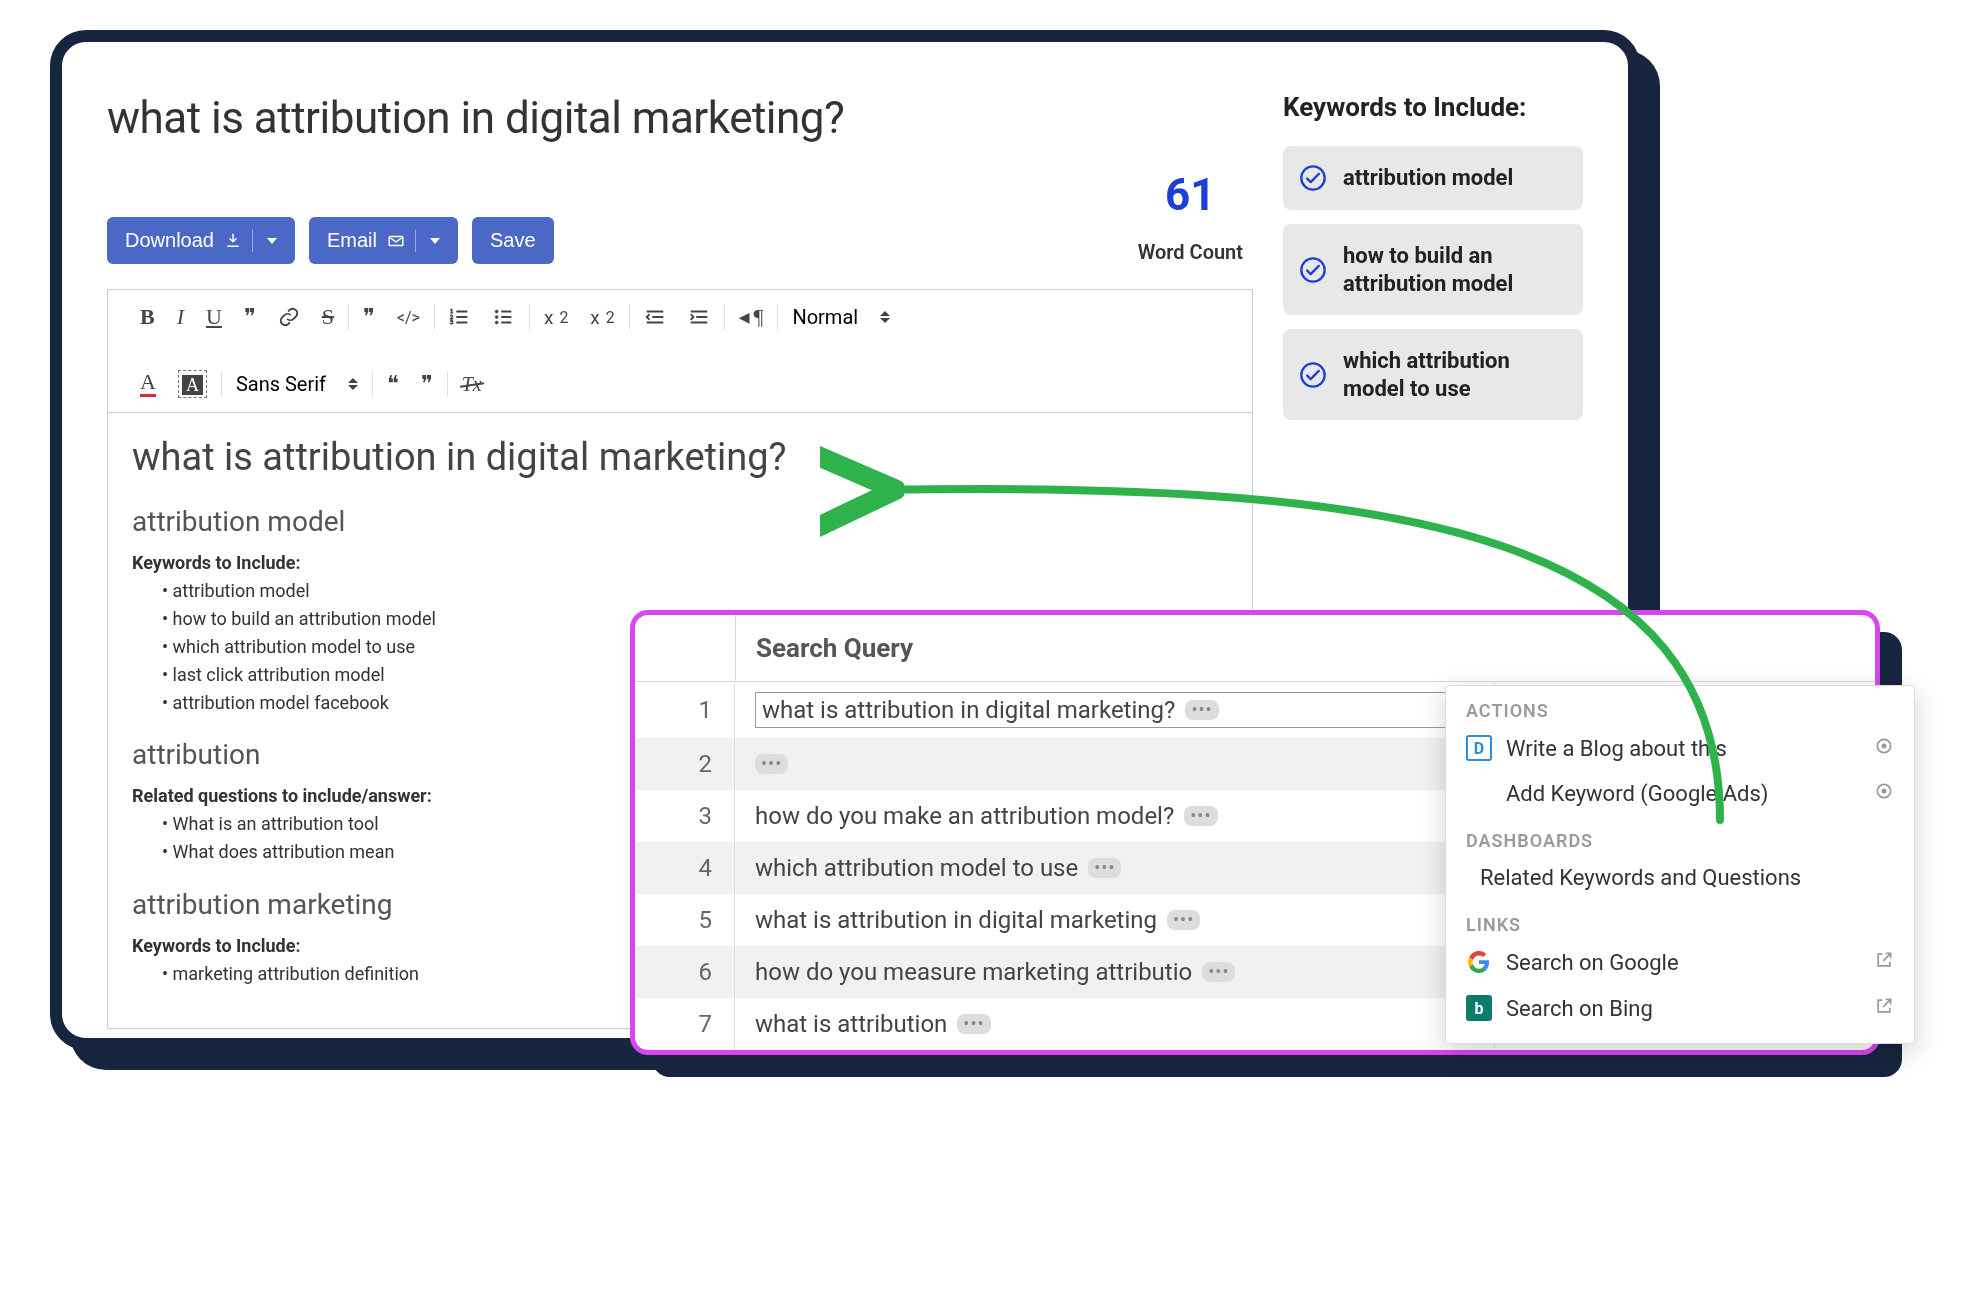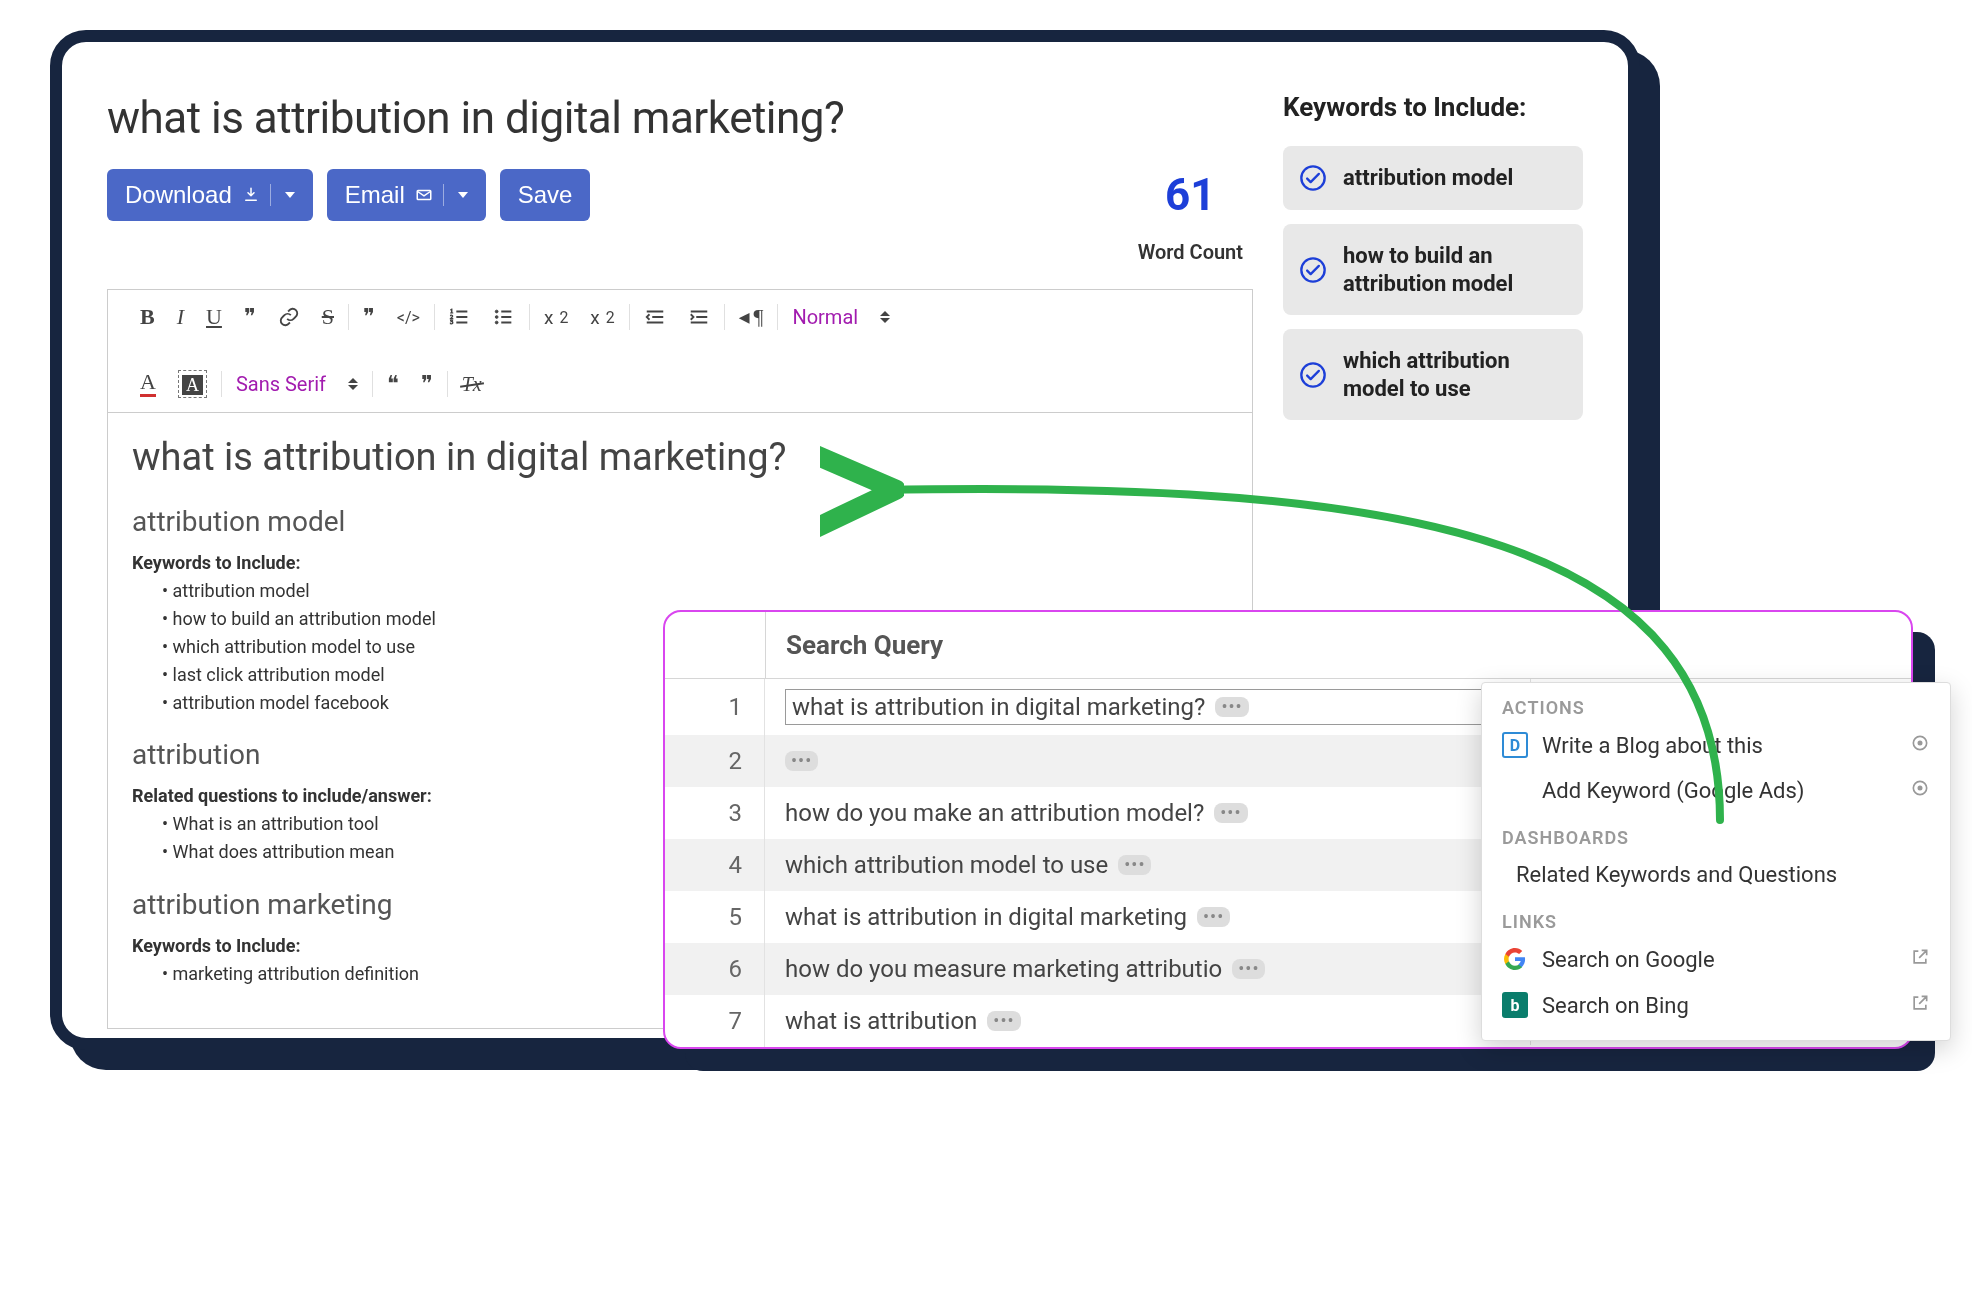--- a/index.html
+++ b/index.html
@@ -11,38 +11,38 @@
     background: #fff; border: 12px solid #17253f; border-radius: 36px;
     box-shadow: 20px 20px 0 0 #17253f;
     padding: 50px 45px;
   }
   .back-content { display: flex; gap: 30px; }
   .back-left { flex: 1 1 auto; min-width: 0; }
   .back-right { width: 300px; flex: 0 0 auto; }
 
   .page-title { font-size: 44px; font-weight: 400; color: #333; letter-spacing: -0.5px; margin-bottom: 25px; }
   .toolbar-row { display: flex; align-items: flex-start; gap: 14px; margin-bottom: 25px; }
-  .btn { background: #4b68c7; color: #fff; border: none; border-radius: 6px; padding: 12px 18px; font-size: 24px; font-weight: 500; display: inline-flex; align-items: center; gap: 10px; cursor: pointer; }
+  .btn { background: #4b68c7; color: #fff; border: none; border-radius: 6px; padding: 12px 18px; font-size: 20px; font-weight: 500; display: inline-flex; align-items: center; gap: 10px; cursor: pointer; margin-top: 48px; }
   .btn .caret { width: 0; height: 0; border-left: 5px solid transparent; border-right: 5px solid transparent; border-top: 6px solid #fff; margin-left: 4px; }
   .btn .sep { width: 1px; height: 22px; background: rgba(255,255,255,0.45); }
   .btn svg { width: 18px; height: 18px; fill: #fff; }
 
   .wc-block { margin-left: auto; text-align: center; padding-right: 10px; }
   .wc-num { color: #1d3fd8; font-size: 44px; font-weight: 700; }
   .wc-lbl { color: #333; font-size: 20px; font-weight: 600; margin-top: 19px; }
 
   .editor-box { border: 1px solid #ccc; background: #fff; }
   .editor-toolbar { border-bottom: 1px solid #ccc; padding: 14px 18px; display: flex; flex-wrap: wrap; row-gap: 20px; column-gap: 0; align-items: center; color: #444; }
   .tb-group { display: flex; align-items: center; gap: 22px; padding: 0 14px; }
   .tb-sep { width: 1px; height: 26px; background: #e0e0e0; }
   .tb-btn { background: none; border: none; color: #444; font-size: 22px; cursor: pointer; display: inline-flex; align-items: center; gap: 6px; font-family: Georgia, serif; }
   .tb-btn.sans { font-family: inherit; font-size: 19px; }
   .tb-btn svg { width: 22px; height: 22px; fill: #444; stroke: #444; }
   .tb-btn.small-txt { font-size: 16px; }
-  .tb-txt { font-size: 20px; color: #a21caf; }
+  .tb-txt { font-size: 20px; color: #000000; }
   .ud-caret { display:inline-flex; flex-direction:column; gap:2px; }
   .ud-caret span { width:0;height:0;border-left:5px solid transparent;border-right:5px solid transparent; }
   .ud-caret .u { border-bottom:5px solid #444; }
   .ud-caret .d { border-top:5px solid #444; }
   .a-underline { border-bottom: 3px solid #d03030; padding-bottom:1px; line-height:1; }
   .bg-box { background:#444; color:#fff; padding:0 4px; font-size:18px; line-height:1.2; }
   .tx-strike { position:relative; font-style:italic; font-size:20px;text-align:center; }
   .tx-strike::after { content:''; position:absolute; left:-2px; right:-2px; top:52%; height:1.5px; background:#444; transform:rotate(-8deg); }
 
   .editor-body { padding: 22px 24px 40px; color:#333; }
@@ -57,22 +57,22 @@
   .kw-card { background:#e8e8e8; border-radius:8px; padding:18px 16px; display:flex; align-items:center; gap:16px; margin-bottom:14px; }
   .kw-card .chk { width:28px; height:28px; flex:0 0 auto; }
   .kw-card .chk svg { width:28px; height:28px; }
   .kw-card .txt { font-size:22px; font-weight:700; color:#222; line-height:1.25; }
 
   
   .arrow-svg { position:absolute; left:820px; top:420px; width:960px; height:420px; pointer-events:none; z-index:40; }
 
   
   .front-panel {
-    position: absolute; left: 663px; top: 610px; width: 1250px;
-    background:#fff; border-radius: 18px; border:2px solid #d946ef;
+    position: absolute; left: 630px; top: 610px; width: 1250px;
+    background:#fff; border-radius: 18px; border:5px solid #d946ef;
     box-shadow: 22px 22px 0 0 #17253f;
     overflow: visible; z-index: 30;
   }
   .sq-header { display:flex; border-bottom:1px solid #d6d6d6; }
   .sq-header .num-col { width:100px; flex:0 0 auto; }
   .sq-header .q-col { flex:1 1 auto; padding:18px 20px; font-size:26px; font-weight:700; color:#555; border-left:1px solid #d6d6d6; }
   .sq-header .dj-col { width:380px; flex:0 0 auto; padding:18px 20px; font-size:26px; font-weight:700; color:#555; border-left:1px solid #d6d6d6; display:flex; align-items:center; }
   .chev-down { margin-left:auto; font-size:20px; color:#888; }
 
   .sq-row { display:flex; align-items:center; min-height:52px; }

